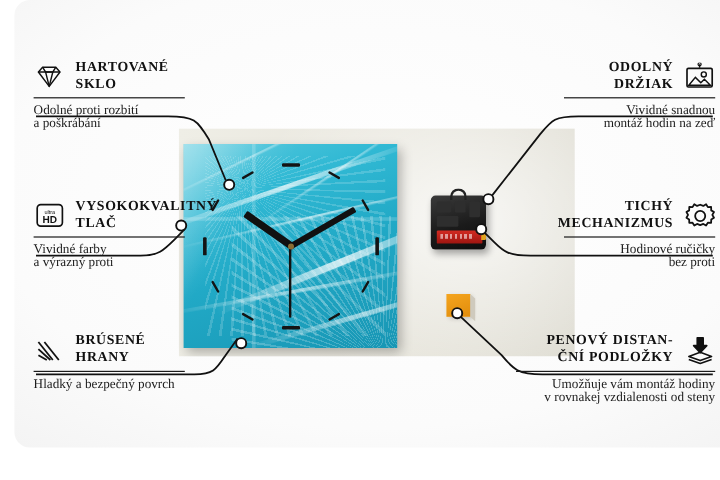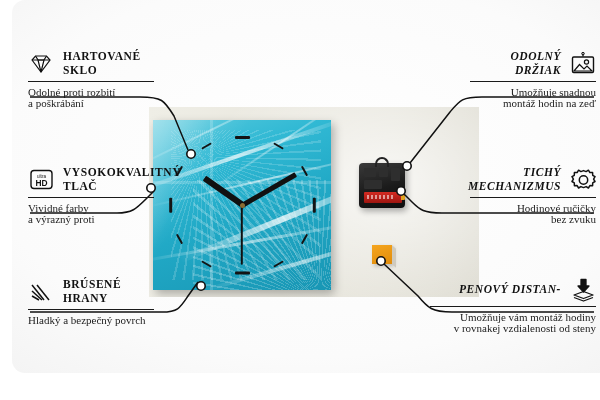--- a/index.html
+++ b/index.html
@@ -97,21 +97,21 @@
   
   .feat { position:absolute; width:200px; }
   .feat .head { display:flex; align-items:center; gap:9px; }
   .feat.left .head { justify-content:flex-start; }
   .feat.right .head { justify-content:flex-end; }
   .feat .title {
     font-family:"Liberation Serif", serif;
     font-weight:700; font-size:11.5px; line-height:13.5px;
     letter-spacing:.55px; color:#111; text-transform:uppercase;
   }
-  .feat.right .title { text-align:right;font-style:italic; }
+  .feat.right .title { text-align:right; }
   .feat .rule { height:1px; background:#1a1a1a; margin:4px 0 5px; }
   .feat .desc {
     font-family:"Liberation Serif", serif;
     font-size:11px; line-height:10.6px; color:#1c1c1c;
   }
   .feat.right .desc { text-align:right; }
   .ico { width:26px; height:24px; flex:0 0 26px; display:flex; align-items:center; justify-content:center; }
   .ico svg { display:block; }
   
   #feat-glass   { left:16px;  top:50px;  }
@@ -268,42 +268,42 @@
         <svg width="26" height="23" viewBox="0 0 26 23">
           <path d="M13 1.5 L13 4.5" stroke="#111" stroke-width="1.2"></path>
           <circle cx="13" cy="1.6" r="1.3" fill="none" stroke="#111" stroke-width="1"></circle>
           <rect x="2.5" y="5" width="21" height="15.5" rx="1.2" fill="none" stroke="#111" stroke-width="1.4"></rect>
           <circle cx="16.5" cy="10" r="2.1" fill="none" stroke="#111" stroke-width="1.2"></circle>
           <path d="M4 19 L9.5 12.5 L14 17 L17 14 L22 19 Z" fill="none" stroke="#111" stroke-width="1.2"></path>
         </svg>
       </span>
     </div>
     <div class="rule"></div>
-    <div class="desc"><span>Umožňuje snadnou</span><br><span>montáž hodin na zeď</span></div>
+    <div class="desc"><span>Vividné snadnou</span><br><span>montáž hodin na zeď</span></div>
   </div>
 
   <div class="feat right" id="feat-mech">
     <div class="head">
       <span class="title"><span>TICHÝ</span><br><span>MECHANIZMUS</span></span>
       <span class="ico">
         <svg width="25" height="24" viewBox="0 0 25 24">
           <g fill="none" stroke="#111" stroke-width="1.5" stroke-linejoin="round">
             <path d="M12.5 2.6 l2.6 1 2.3-1.4 1.5 2.4 2.7-.1 .1 2.8 2.3 1.4-1.4 2.4 1.4 2.4-2.3 1.4-.1 2.8-2.7-.1-1.5 2.4-2.3-1.4-2.6 1-2.6-1-2.3 1.4-1.5-2.4-2.7 .1-.1-2.8-2.3-1.4 1.4-2.4-1.4-2.4 2.3-1.4 .1-2.8 2.7 .1 1.5-2.4 2.3 1.4z"></path>
             <circle cx="12.5" cy="12" r="4.2"></circle>
           </g>
         </svg>
       </span>
     </div>
     <div class="rule"></div>
-    <div class="desc"><span>Hodinové ručičky</span><br><span>bez zvuku</span></div>
+    <div class="desc"><span>Hodinové ručičky</span><br><span>bez proti</span></div>
   </div>
 
   <div class="feat right" id="feat-foam">
     <div class="head">
-      <span class="title"><span>PENOVÝ DISTAN-</span><br></span>
+      <span class="title"><span>PENOVÝ DISTAN-</span><br><span>ČNÍ PODLOŽKY</span></span>
       <span class="ico">
         <svg width="26" height="24" viewBox="0 0 26 24">
           <g fill="none" stroke="#111" stroke-width="1.3" stroke-linejoin="round">
             <path d="M11 1.5 h5 v6.5 h3 L13.5 14 L8 8 h3 z" fill="#111" stroke="#111"></path>
             <path d="M13.5 13.5 L23 17 L13.5 20.5 L4 17 Z"></path>
             <path d="M4 19.5 L13.5 23 L23 19.5"></path>
           </g>
         </svg>
       </span>
     </div>

